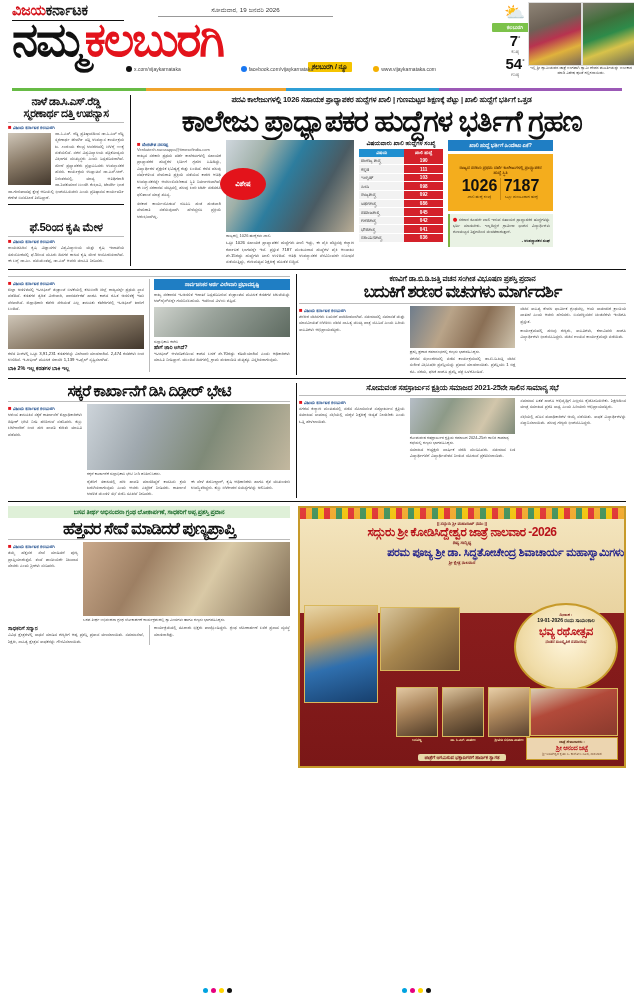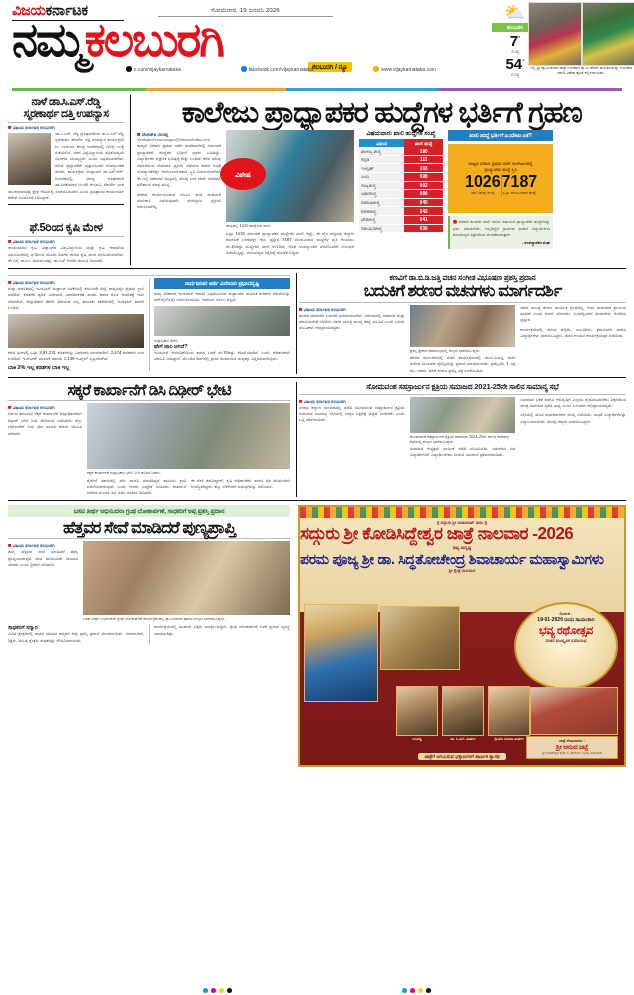--- a/index.html
+++ b/index.html
@@ -88,21 +88,21 @@
      justify-content:center;text-align:center;line-height:1.1;}
 
   
   .dtab{width:100%;border-collapse:collapse;font-size:4.6px;}
   .dtab caption{font-size:6px;font-weight:bold;padding-bottom:2px;color:#111;}
   .dtab th{background:#1f8fd0;color:#fff;font-size:4.6px;padding:1.4px 2px;font-weight:bold;}
   .dtab th.r{background:#d4212a;}
   .dtab td{background:#f2f2f2;padding:1.3px 2px;border-bottom:1px solid #fff;color:#333;text-align:left;}
   .dtab td.num{background:#d4212a;color:#fff;text-align:center;font-weight:bold;}
 
-  .bigstat{background:#f4ad1d;padding:17px;text-align:center;margin:3px 0;}
+  .bigstat{background:#f4ad1d;padding:11px;text-align:center;margin:3px 0;}
   .bigstat .cap{font-size:4.4px;font-weight:bold;color:#6b3c00;line-height:1.25;}
   .bigstat .row{display:flex;margin-top:2px;}
   .bigstat .cell{flex:1;}
   .bigstat .cell + .cell{border-left:1px solid #c98a10;}
   .bigstat .n{font-size:16px;font-weight:bold;color:#111;line-height:1;}
   .bigstat .l{font-size:4px;color:#4a3000;line-height:1.2;margin-top:1px;}
 
   .quotebox{background:#e9f2e4;border-left:2px solid #7cb342;padding:3px;font-size:4.2px;
             line-height:1.5;color:#2b2b2b;text-align:justify;}
   .quotebox .who{font-weight:bold;color:#111;display:block;text-align:right;margin-top:2px;font-size:4.2px;}
@@ -127,23 +127,23 @@
 
   
   .ad{position:relative;width:100%;height:100%;background:#8a1d1d;overflow:hidden;
       border:2px solid #c79a2a;box-sizing:border-box;}
   .ad-top{background:linear-gradient(180deg,#e8d9a8 0%,#d9c27e 100%);height:11px;position:relative;overflow:hidden;}
   .toran{position:absolute;top:0;left:0;width:100%;height:11px;
     background:repeating-linear-gradient(90deg,#e0212a 0 6px,#f5a623 6px 12px,#2e8b57 12px 18px,#f5c400 18px 24px);
     opacity:.85;}
   .ad-body{background:linear-gradient(180deg,#f3e4bd 0%,#e9d3a0 38%,#8a1d1d 38%,#7a1717 100%);height:calc(100% - 11px);position:relative;}
   .ad-bless{font-size:4.4px;color:#7a1717;text-align:center;padding-top:2px;font-weight:bold;}
-  .ad-title{font-size:17px;font-weight:bold;color:#b8121a;letter-spacing:-.5px;line-height:1.1;}
+  .ad-title{font-size:12px;font-weight:bold;color:#b8121a;text-align:center;letter-spacing:-.5px;line-height:1.1;}
   .ad-sub1{font-size:4.6px;color:#7a1717;text-align:center;font-weight:bold;margin-top:1px;}
-  .ad-swami{font-size:14px;font-weight:bold;color:#1c1c8a;text-align:left;letter-spacing:-.3px;line-height:1.15;margin-top:1px;}
+  .ad-swami{font-size:11px;font-weight:bold;color:#1c1c8a;text-align:right;letter-spacing:-.3px;line-height:1.15;margin-top:1px;}
   .ad-place{font-size:4.4px;color:#7a1717;text-align:center;font-weight:bold;margin:1px 0 2px;}
   .ad-photo-l{position:absolute;left:4px;top:86px;width:72px;height:96px;
      background:linear-gradient(165deg,#e8d6a8 0%,#c9a05c 30%,#2f6fae 60%,#173f6d 100%);border:1px solid #d9b85c;}
   .ad-photo-c{position:absolute;left:80px;top:88px;width:78px;height:62px;
      background:linear-gradient(140deg,#d9c69c 0%,#a8874f 45%,#6d5332 100%);border:1px solid #d9b85c;}
   .ad-oval{position:absolute;right:6px;top:84px;width:104px;height:88px;border-radius:50%;
      background:radial-gradient(circle at 50% 40%,#fff6dd 0%,#f0dca8 60%,#d9be78 100%);
      border:2px solid #c79a2a;text-align:center;padding-top:7px;box-sizing:border-box;}
   .ad-oval .d1{font-size:4.2px;color:#7a1717;font-weight:bold;}
   .ad-oval .d2{font-size:5px;color:#111;font-weight:bold;margin-bottom:1px;}
@@ -245,20 +245,21 @@
       <div class="hr-thin"></div>
       <div class="side-head2">ಫೆ.5ರಿಂದ ಕೃಷಿ ಮೇಳ</div>
       <div class="hr-hair"></div>
       <div class="byline">
         <span class="bullet">■</span> <b>ವಿಜಯ ಕರ್ನಾಟಕ ಕಲಬುರಗಿ</b>
       </div>
       <div class="body-text">ರಾಯಚೂರಿನ ಕೃಷಿ ವಿಜ್ಞಾನಗಳ ವಿಶ್ವವಿದ್ಯಾಲಯ ಮತ್ತು ಕೃಷಿ ಇಲಾಖೆಯ ಸಹಯೋಗದಲ್ಲಿ ಫೆ.5ರಿಂದ ಮೂರು ದಿನಗಳ ಕಾಲದ ಕೃಷಿ ಮೇಳ ಆಯೋಜಿಸಲಾಗಿದೆ. ಈ ಬಗ್ಗೆ ಡಾ.ಎಂ. ಹನುಮಂತಪ್ಪ, ಡಾ.ಎಸ್ ಅವರು ಮಾಹಿತಿ ನೀಡಿದರು.</div>
     </div>
 
     <div class="lead-right">
+      <div class="kicker">ಪದವಿ ಕಾಲೇಜುಗಳಲ್ಲಿ 1026 ಸಹಾಯಕ ಪ್ರಾಧ್ಯಾಪಕರ ಹುದ್ದೆಗಳ ಖಾಲಿ | ಗುಣಮಟ್ಟದ ಶಿಕ್ಷಣಕ್ಕೆ ಪೆಟ್ಟು | ಖಾಲಿ ಹುದ್ದೆಗೆ ಭರ್ತಿಗೆ ಒತ್ತಡ</div>
       <div class="headline main-head">ಕಾಲೇಜು  ಪ್ರಾಧ್ಯಾಪಕರ ಹುದ್ದೆಗಳ ಭರ್ತಿಗೆ ಗ್ರಹಣ</div>
 
       <div class="lead-grid">
 
         <div class="lg-a" style="position:relative;">
           <div class="byline">
             <span class="bullet">■</span> <b>ವೆಂಕಟೇಶ ನರಸಪ್ಪ</b><br>
             <span style="font-size:4px;color:#555;">Venkatesh.narasappa@timesofindia.com</span>
           </div>
           <div class="body-text">ರಾಜ್ಯದ ಸರಕಾರಿ ಪ್ರಥಮ ದರ್ಜೆ ಕಾಲೇಜುಗಳಲ್ಲಿ ಸಹಾಯಕ ಪ್ರಾಧ್ಯಾಪಕರ ಹುದ್ದೆಗಳ ಭರ್ತಿಗೆ ಗ್ರಹಣ ಹಿಡಿದಿದ್ದು, ವಿದ್ಯಾರ್ಥಿಗಳ ಶೈಕ್ಷಣಿಕ ಭವಿಷ್ಯಕ್ಕೆ ಕುತ್ತು ಬಂದಿದೆ. ಕಳೆದ ಹಲವು ವರ್ಷಗಳಿಂದ ನೇಮಕಾತಿ ಪ್ರಕ್ರಿಯೆ ನಡೆಯದ ಕಾರಣ ಅತಿಥಿ ಉಪನ್ಯಾಸಕರನ್ನೇ ಅವಲಂಬಿಸಬೇಕಾದ ಸ್ಥಿತಿ ನಿರ್ಮಾಣವಾಗಿದೆ. ಈ ಬಗ್ಗೆ ಸರಕಾರದ ಮಟ್ಟದಲ್ಲಿ ಹಲವು ಬಾರಿ ಚರ್ಚೆ ನಡೆದರೂ ಫಲಿತಾಂಶ ಮಾತ್ರ ಶೂನ್ಯ.</div>

